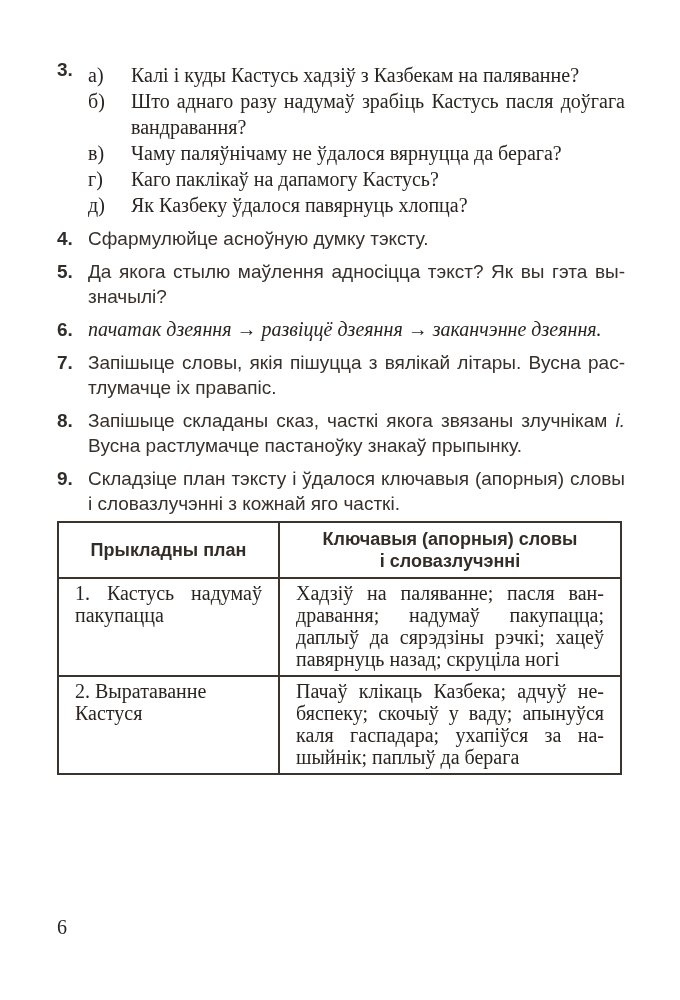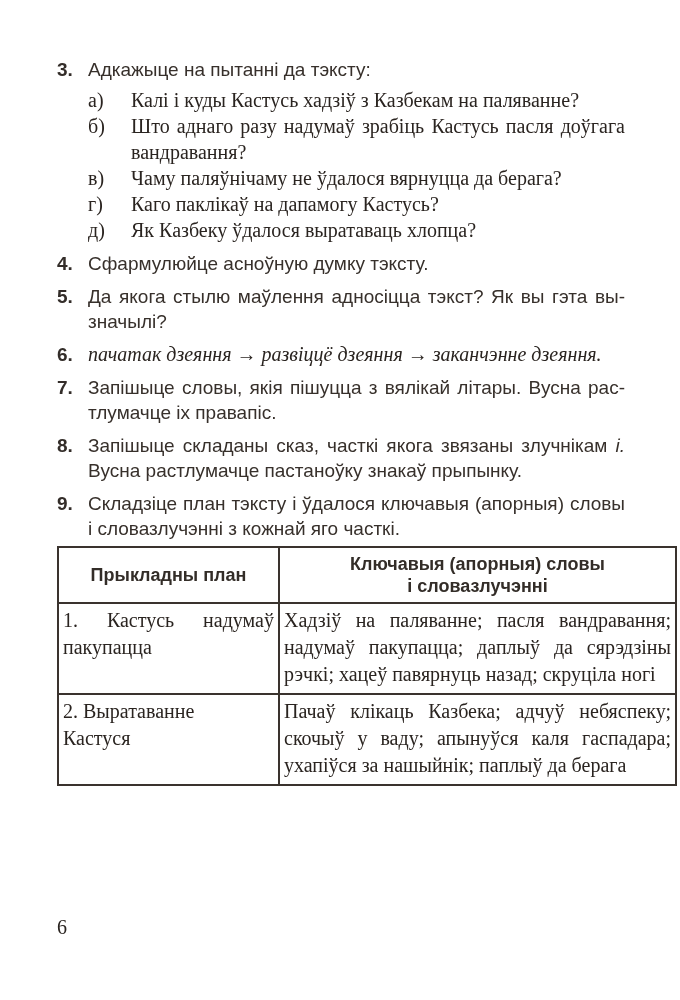--- a/index.html
+++ b/index.html
@@ -38,39 +38,39 @@
   .schema {
     font-family:Liberation Serif, serif;
     font-style:italic;
     font-size:20px; line-height:25px;
     color:#2a2420;
     text-align:justify;
   }
   .conj { font-style:italic; }
   .plan-table {
     border-collapse:collapse;
-    width:620px;
+    width:565px;
     margin-top:5px;
     table-layout:fixed;
   }
   .plan-table th {
     border:2px solid #3a332e;
     font-family:"Liberation Sans","DejaVu Sans",sans-serif;
     font-weight:700;
     font-size:18px; line-height:22px;
     padding:5px 6px;
     text-align:center; vertical-align:middle;
     white-space:pre-line;
     color:#332d28;
   }
   .plan-table td {
     border:2px solid #3a332e;
     font-family:"Liberation Serif","DejaVu Serif",serif;
-    font-size:20px; line-height:27px;
-    padding:3px 4px 5px;
+    font-size:20px; line-height:22px;
+    padding:3px 16px 5px;
     vertical-align:top;
     text-align:justify;
     color:#2a2420;
   }
   .plan-table .col-plan { width:221px; }
   .plan-table td.plan { white-space:pre-line; }
   .pagenum {
     position:absolute;
     left:57px; top:916px;
     font-family:"Liberation Serif","DejaVu Serif",serif;
@@ -81,41 +81,40 @@
 </head>
 <body>
 
 <div class="page">
 
   <section>
 
     <div class="ex">
       <span class="num">3.</span>
       <div class="ex-body">
-        <div class="ex-text">Адкажыце на пытанні да тэксту:</div>
         <div class="sublist">
           <div class="sub">
             <span class="sub-label">а)</span>
             <span class="sub-text">Калі і куды Кастусь хадзіў з Казбекам на паляванне?</span>
           </div>
           <div class="sub">
             <span class="sub-label">б)</span>
             <span class="sub-text">Што аднаго разу надумаў зрабіць Кастусь пасля доў­гага вандравання?</span>
           </div>
           <div class="sub">
             <span class="sub-label">в)</span>
             <span class="sub-text">Чаму паляўнічаму не ўдалося вярнуцца да берага?</span>
           </div>
           <div class="sub">
             <span class="sub-label">г)</span>
             <span class="sub-text">Каго паклікаў на дапамогу Кастусь?</span>
           </div>
           <div class="sub">
             <span class="sub-label">д)</span>
-            <span class="sub-text">Як Казбеку ўдалося выратаваць хлопца?</span>
+            <span class="sub-text">Як Казбеку ўдалося павярнуць хлопца?</span>
           </div>
         </div>
       </div>
     </div>
 
     <div class="ex">
       <span class="num">4.</span>
       <div class="ex-body">
         <div class="ex-text">Сфармулюйце асноўную думку тэксту.</div>
       </div>

